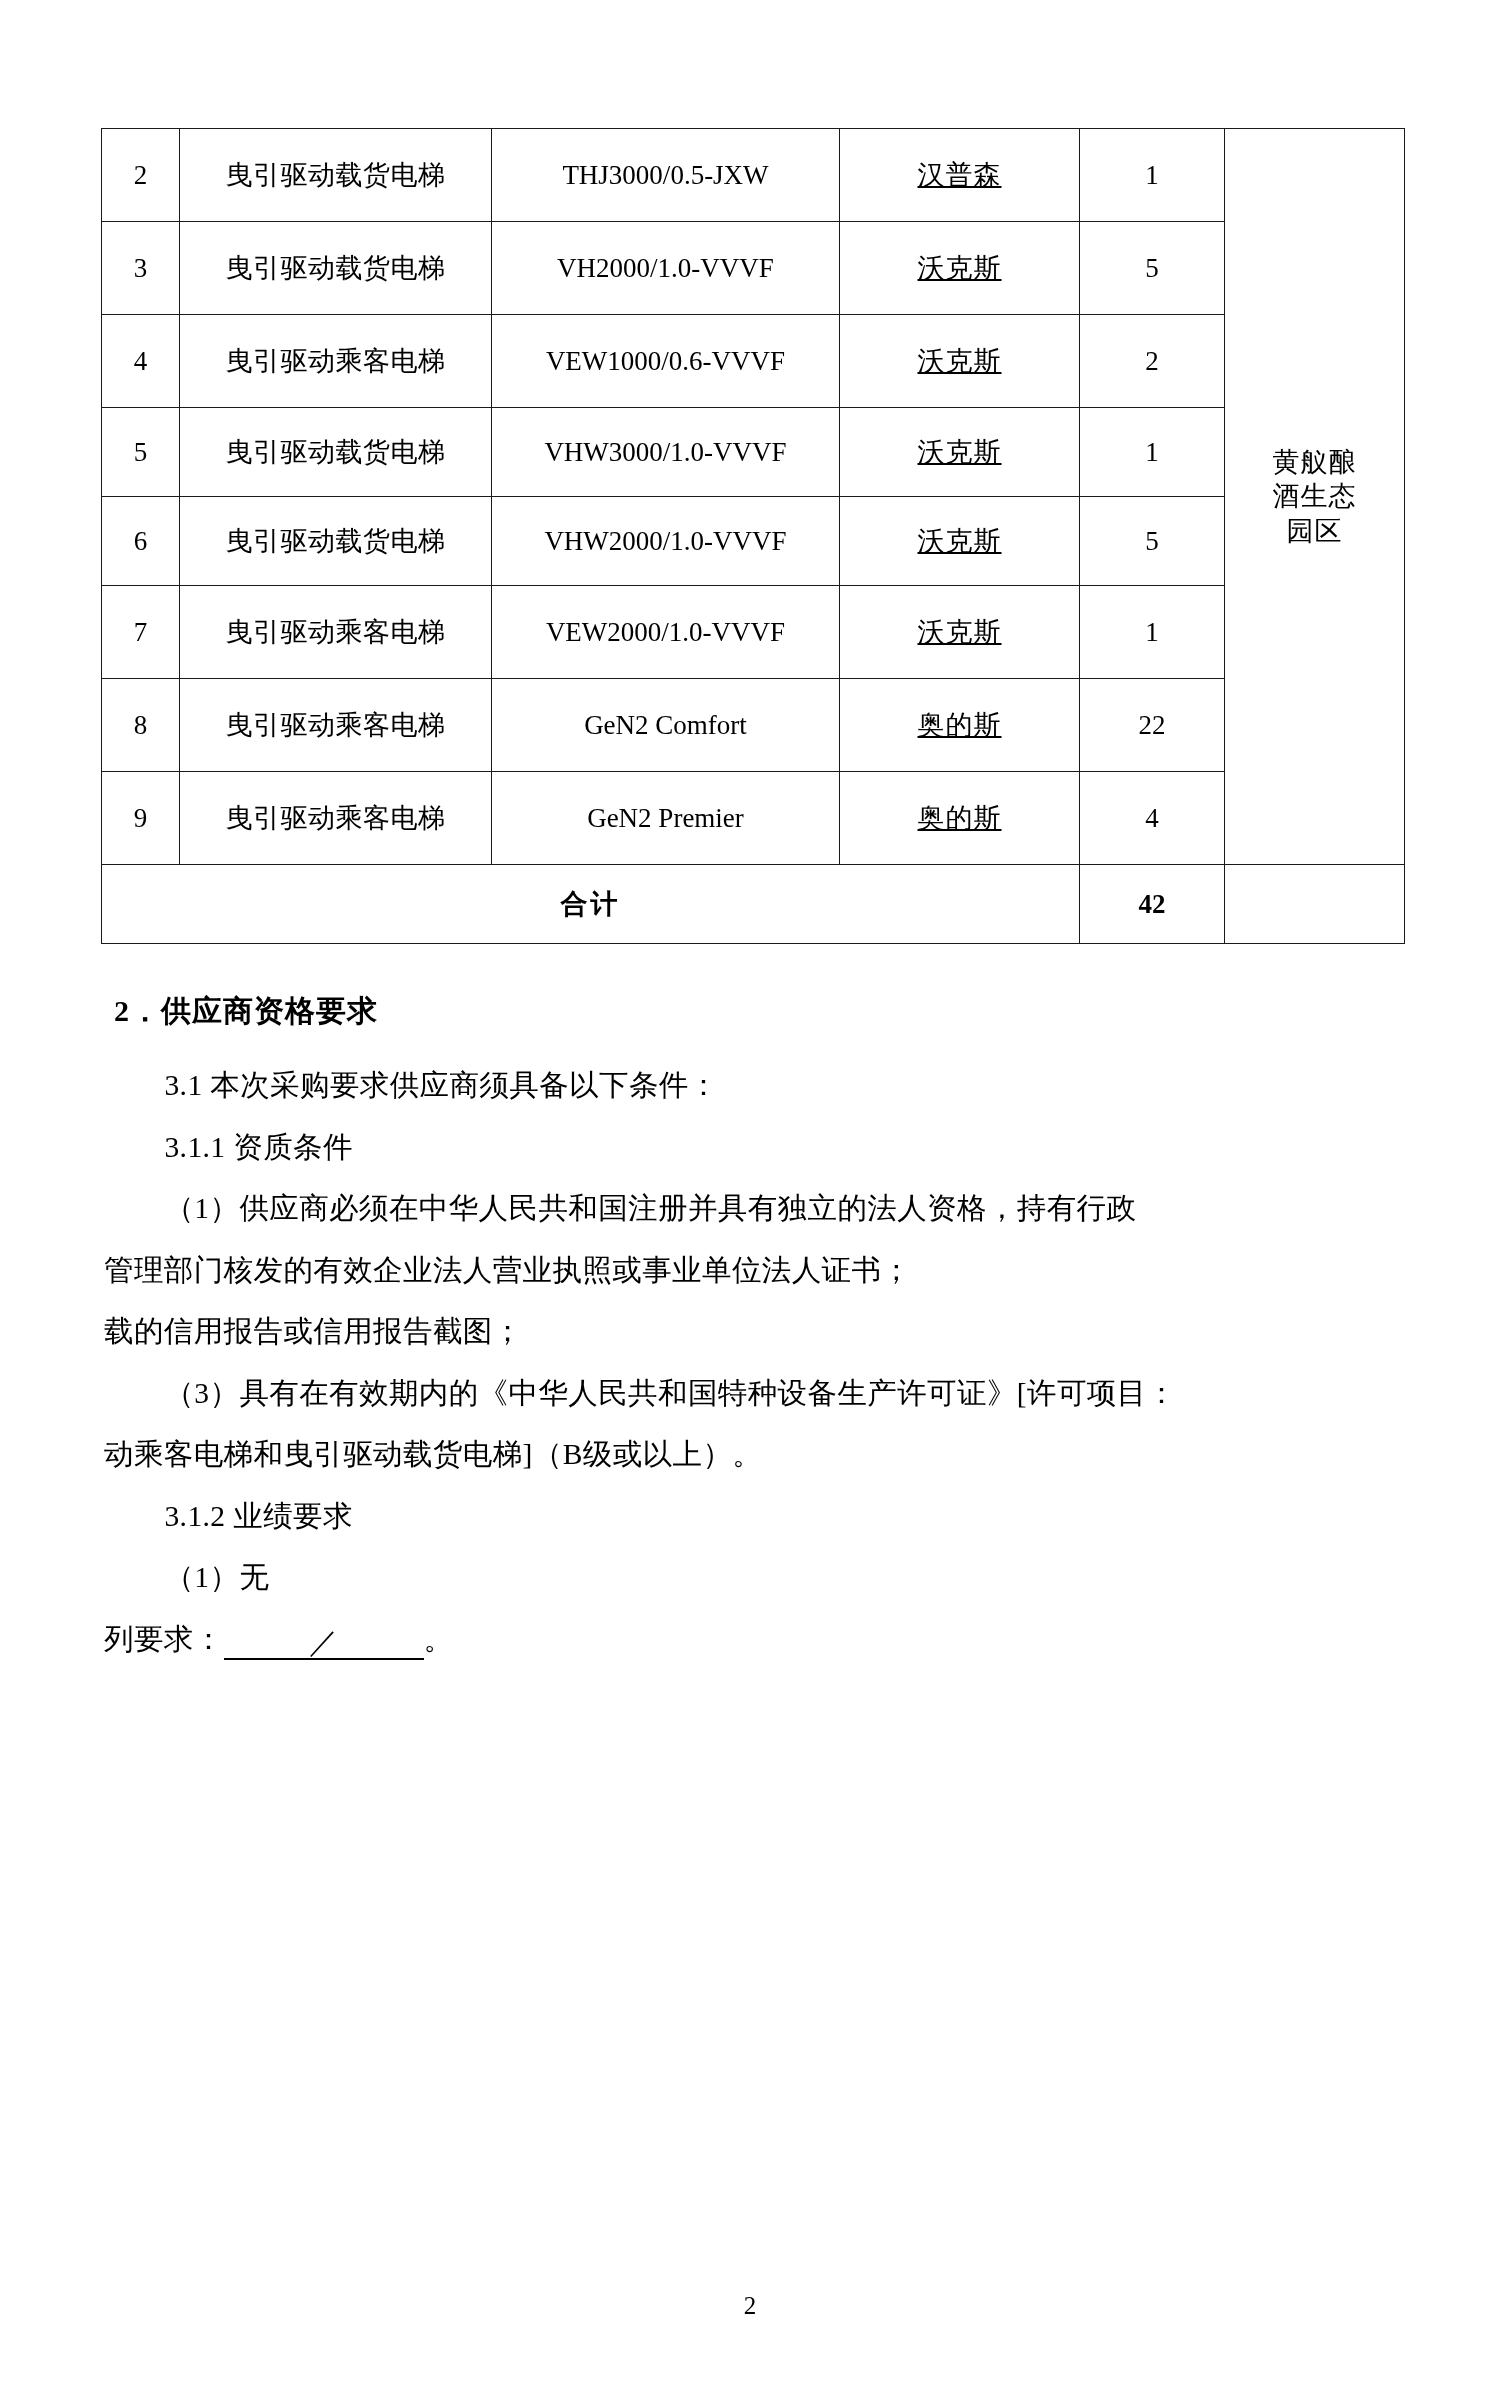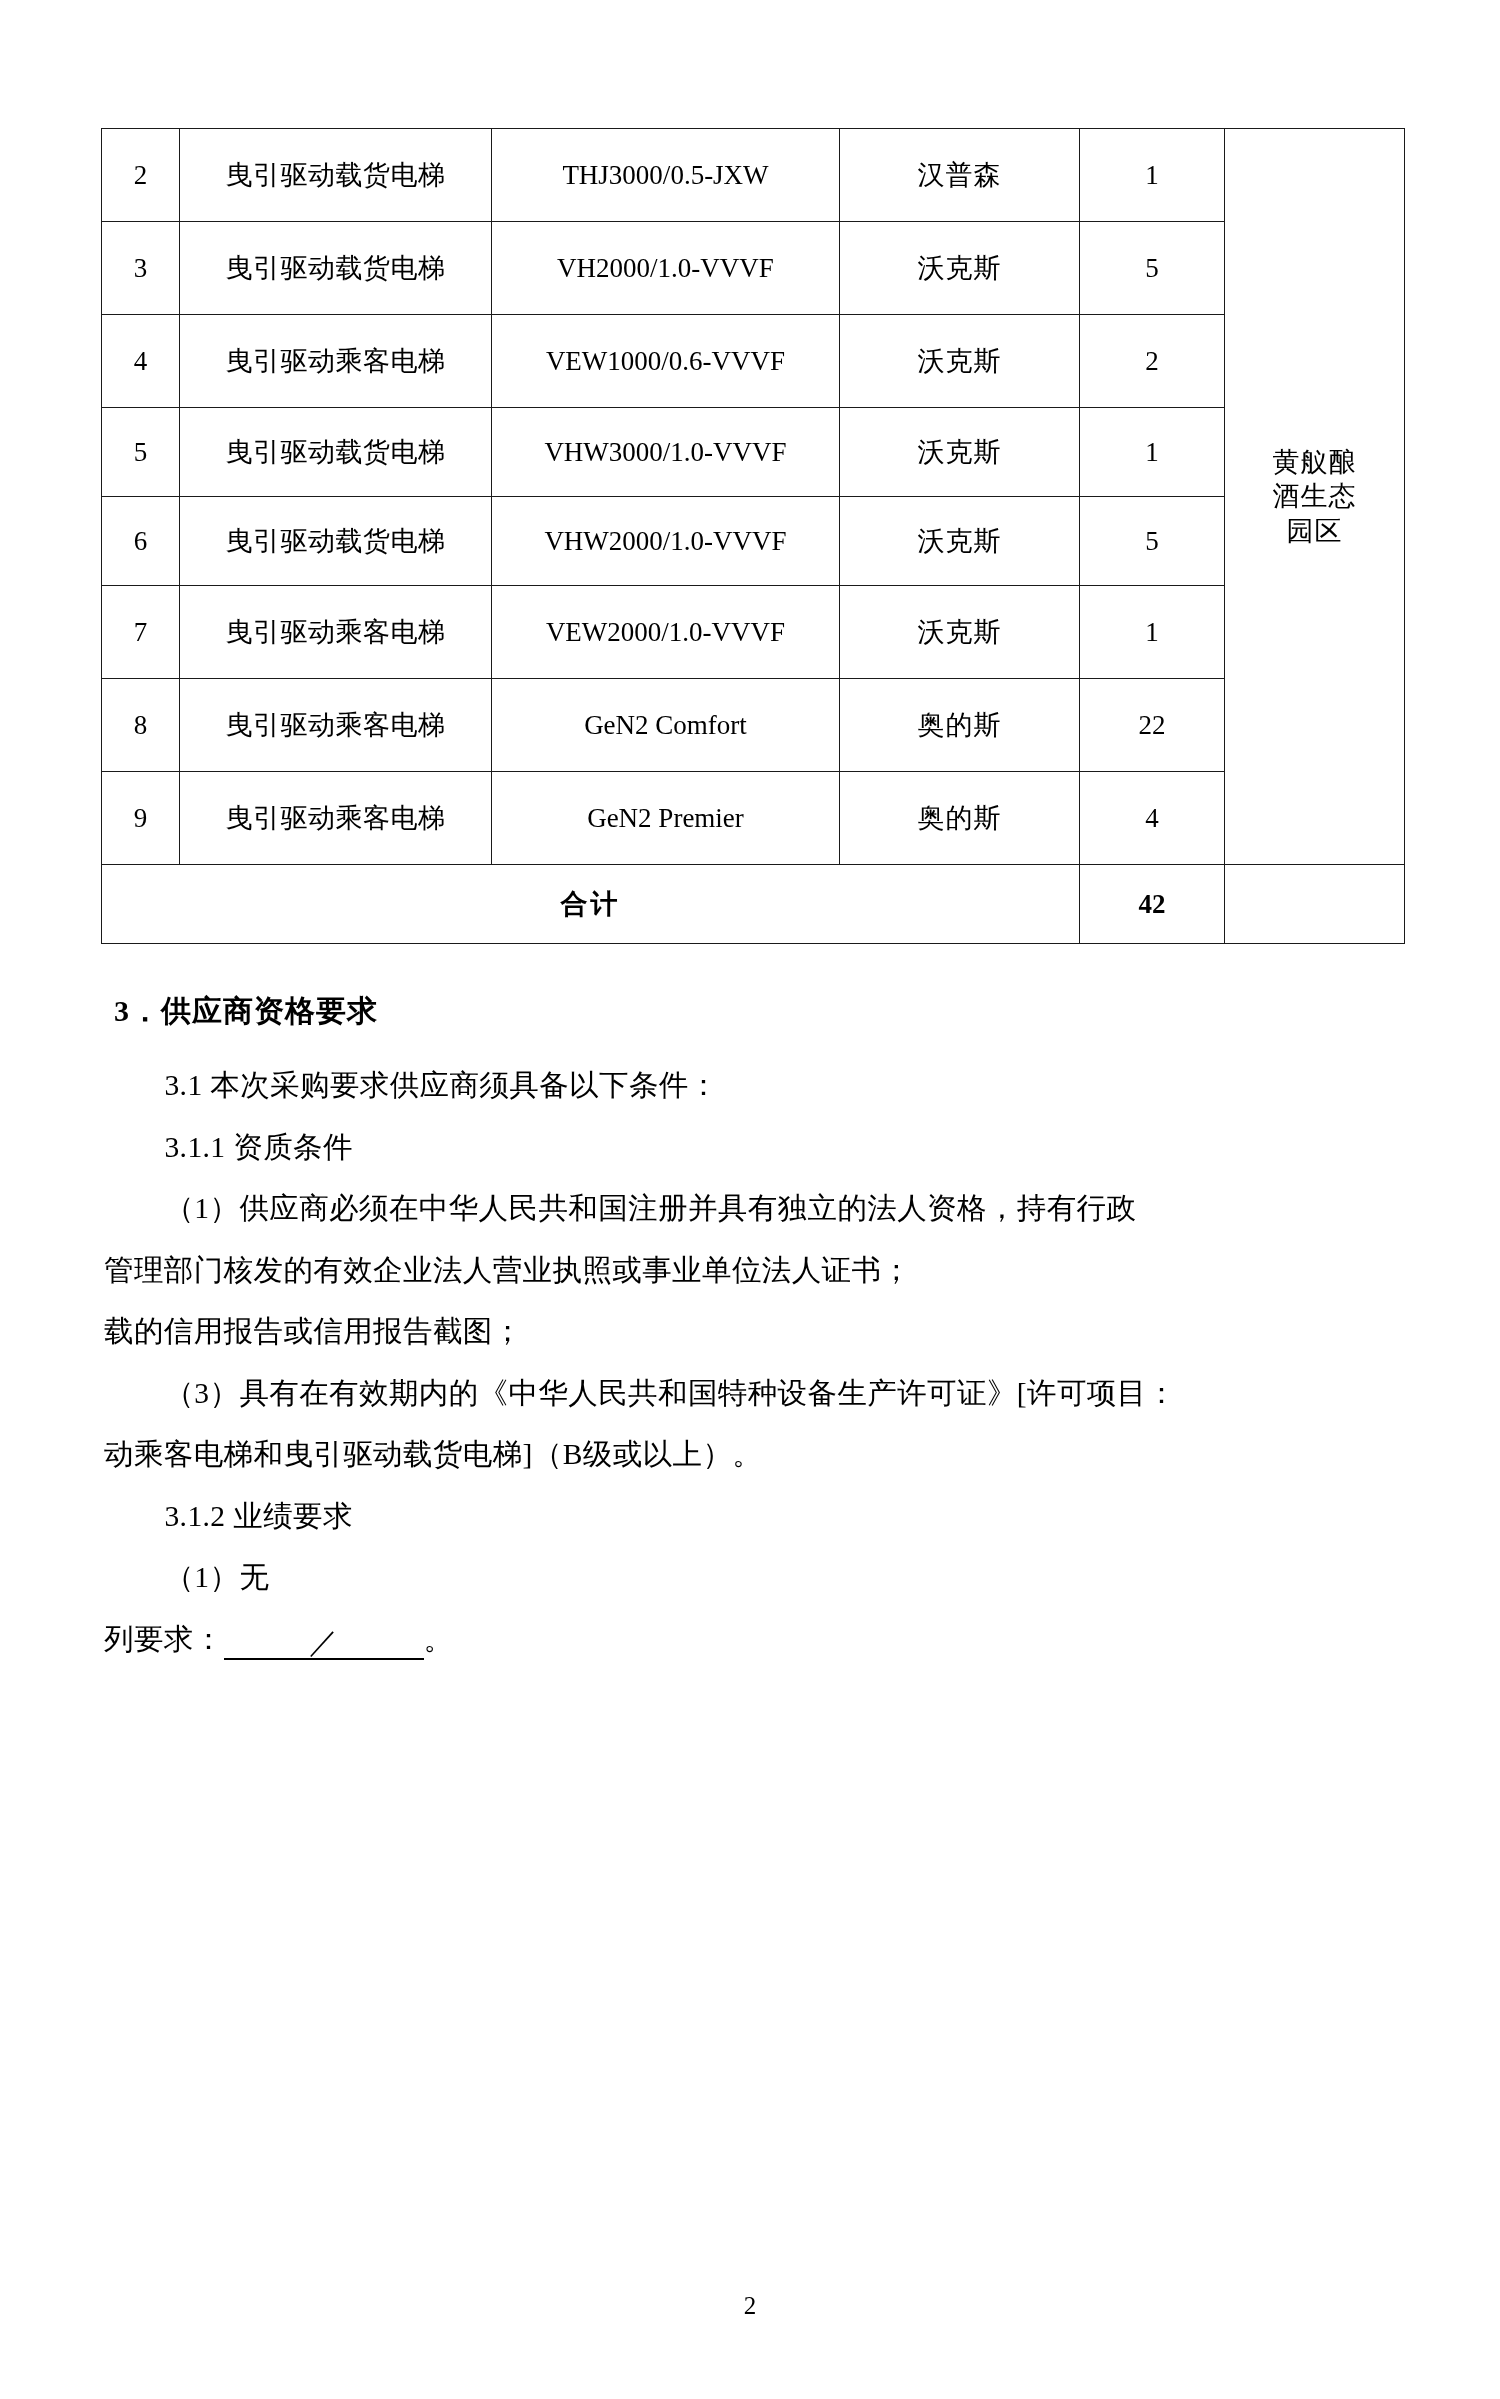--- a/index.html
+++ b/index.html
@@ -45,21 +45,21 @@
   .col-no    { width: 78px; }
   .col-name  { width: 312px; }
   .col-model { width: 348px; }
   .col-maker { width: 240px; }
   .col-qty   { width: 145px; }
   .col-site  { width: 180px; }
 
   td.cell-no    { font-size: 27px; }
   td.cell-name  { font-size: 27px; letter-spacing: 0.5px; }
   td.cell-model { font-size: 28px; }
-  td.cell-maker { font-size: 27px; letter-spacing: 1px; }
+  td.cell-maker { font-size: 27px; letter-spacing: 1px; text-decoration: underline; }
   td.cell-qty   { font-size: 27px; }
   td.cell-site  { font-size: 27px; line-height: 1.5; letter-spacing: 1px; }
 
   tr.r-h1 td { height: 84px; }
   tr.r-h2 td { height: 80px; }
   tr.r-total td { height: 70px; }
 
   td.total-label {
     font-size: 29px;
     font-weight: bold;
@@ -209,21 +209,21 @@
           <td class="total-label" colspan="4">合计</td>
           <td class="total-value">42</td>
           <td></td>
         </tr>
       </tbody>
     </table>
   </div>
 
   <div class="body-text">
 
-    <div class="h-sec">3．供应商资格要求</div>
+    <div class="h-sec">2．供应商资格要求</div>
 
     <p class="para indent2">3.1 本次采购要求供应商须具备以下条件：</p>
     <p class="para indent2">3.1.1 资质条件</p>
 
     <p class="para indent2">（1）供应商必须在中华人民共和国注册并具有独立的法人资格，持有行政</p>
     <p class="para noind">管理部门核发的有效企业法人营业执照或事业单位法人证书；</p>
 
     <p class="para noind">载的信用报告或信用报告截图；</p>
 
     <p class="para indent2">（3）具有在有效期内的《中华人民共和国特种设备生产许可证》[许可项目：</p>

